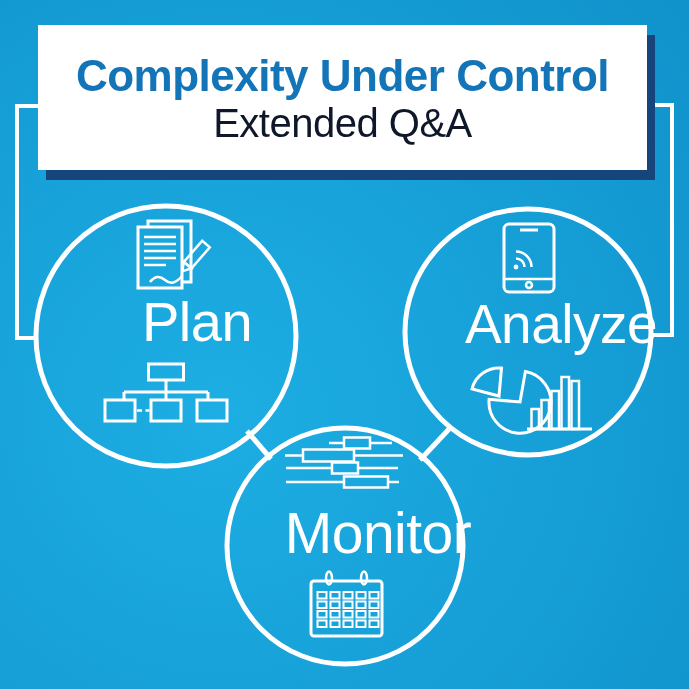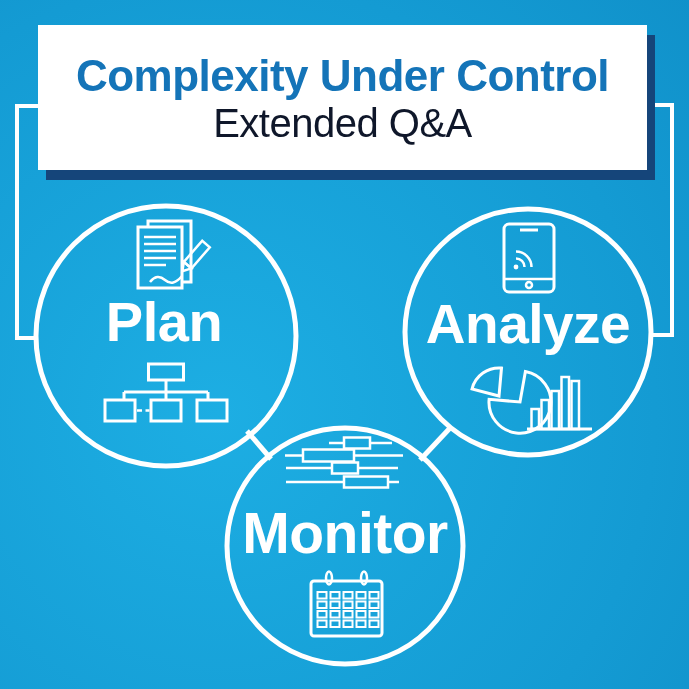--- a/index.html
+++ b/index.html
@@ -19,22 +19,22 @@
     z-index:3;
     text-align:center;
   }
   .banner .title{
     color:#1474b8;font-size:44px;font-weight:700;letter-spacing:-0.5px;line-height:1.18;
   }
   .banner .subtitle{
     color:#0f172a;font-size:40px;font-weight:400;letter-spacing:-0.5px;line-height:1.1;
   }
   .circle-label{
-    position:absolute;color:#ffffff;font-weight:700;letter-spacing:-0.5px;
-    transform:translate(-50%,-50%);white-space:nowrap;z-index:2;
+    position:absolute;color:#ffffff;font-weight:400;letter-spacing:-0.5px;
+    transform:translate(-50%,-50%);white-space:nowrap;z-index:2;margin-left:33px;
   }
   .label-plan{left:164px;top:321px;font-size:56px;}
   .label-analyze{left:528px;top:324px;font-size:55px;}
   .label-monitor{left:345px;top:533px;font-size:57px;}
   svg .ln{stroke:#ffffff;fill:none;}
 </style>
 </head>
 <body>
 
 <div class="stage">

